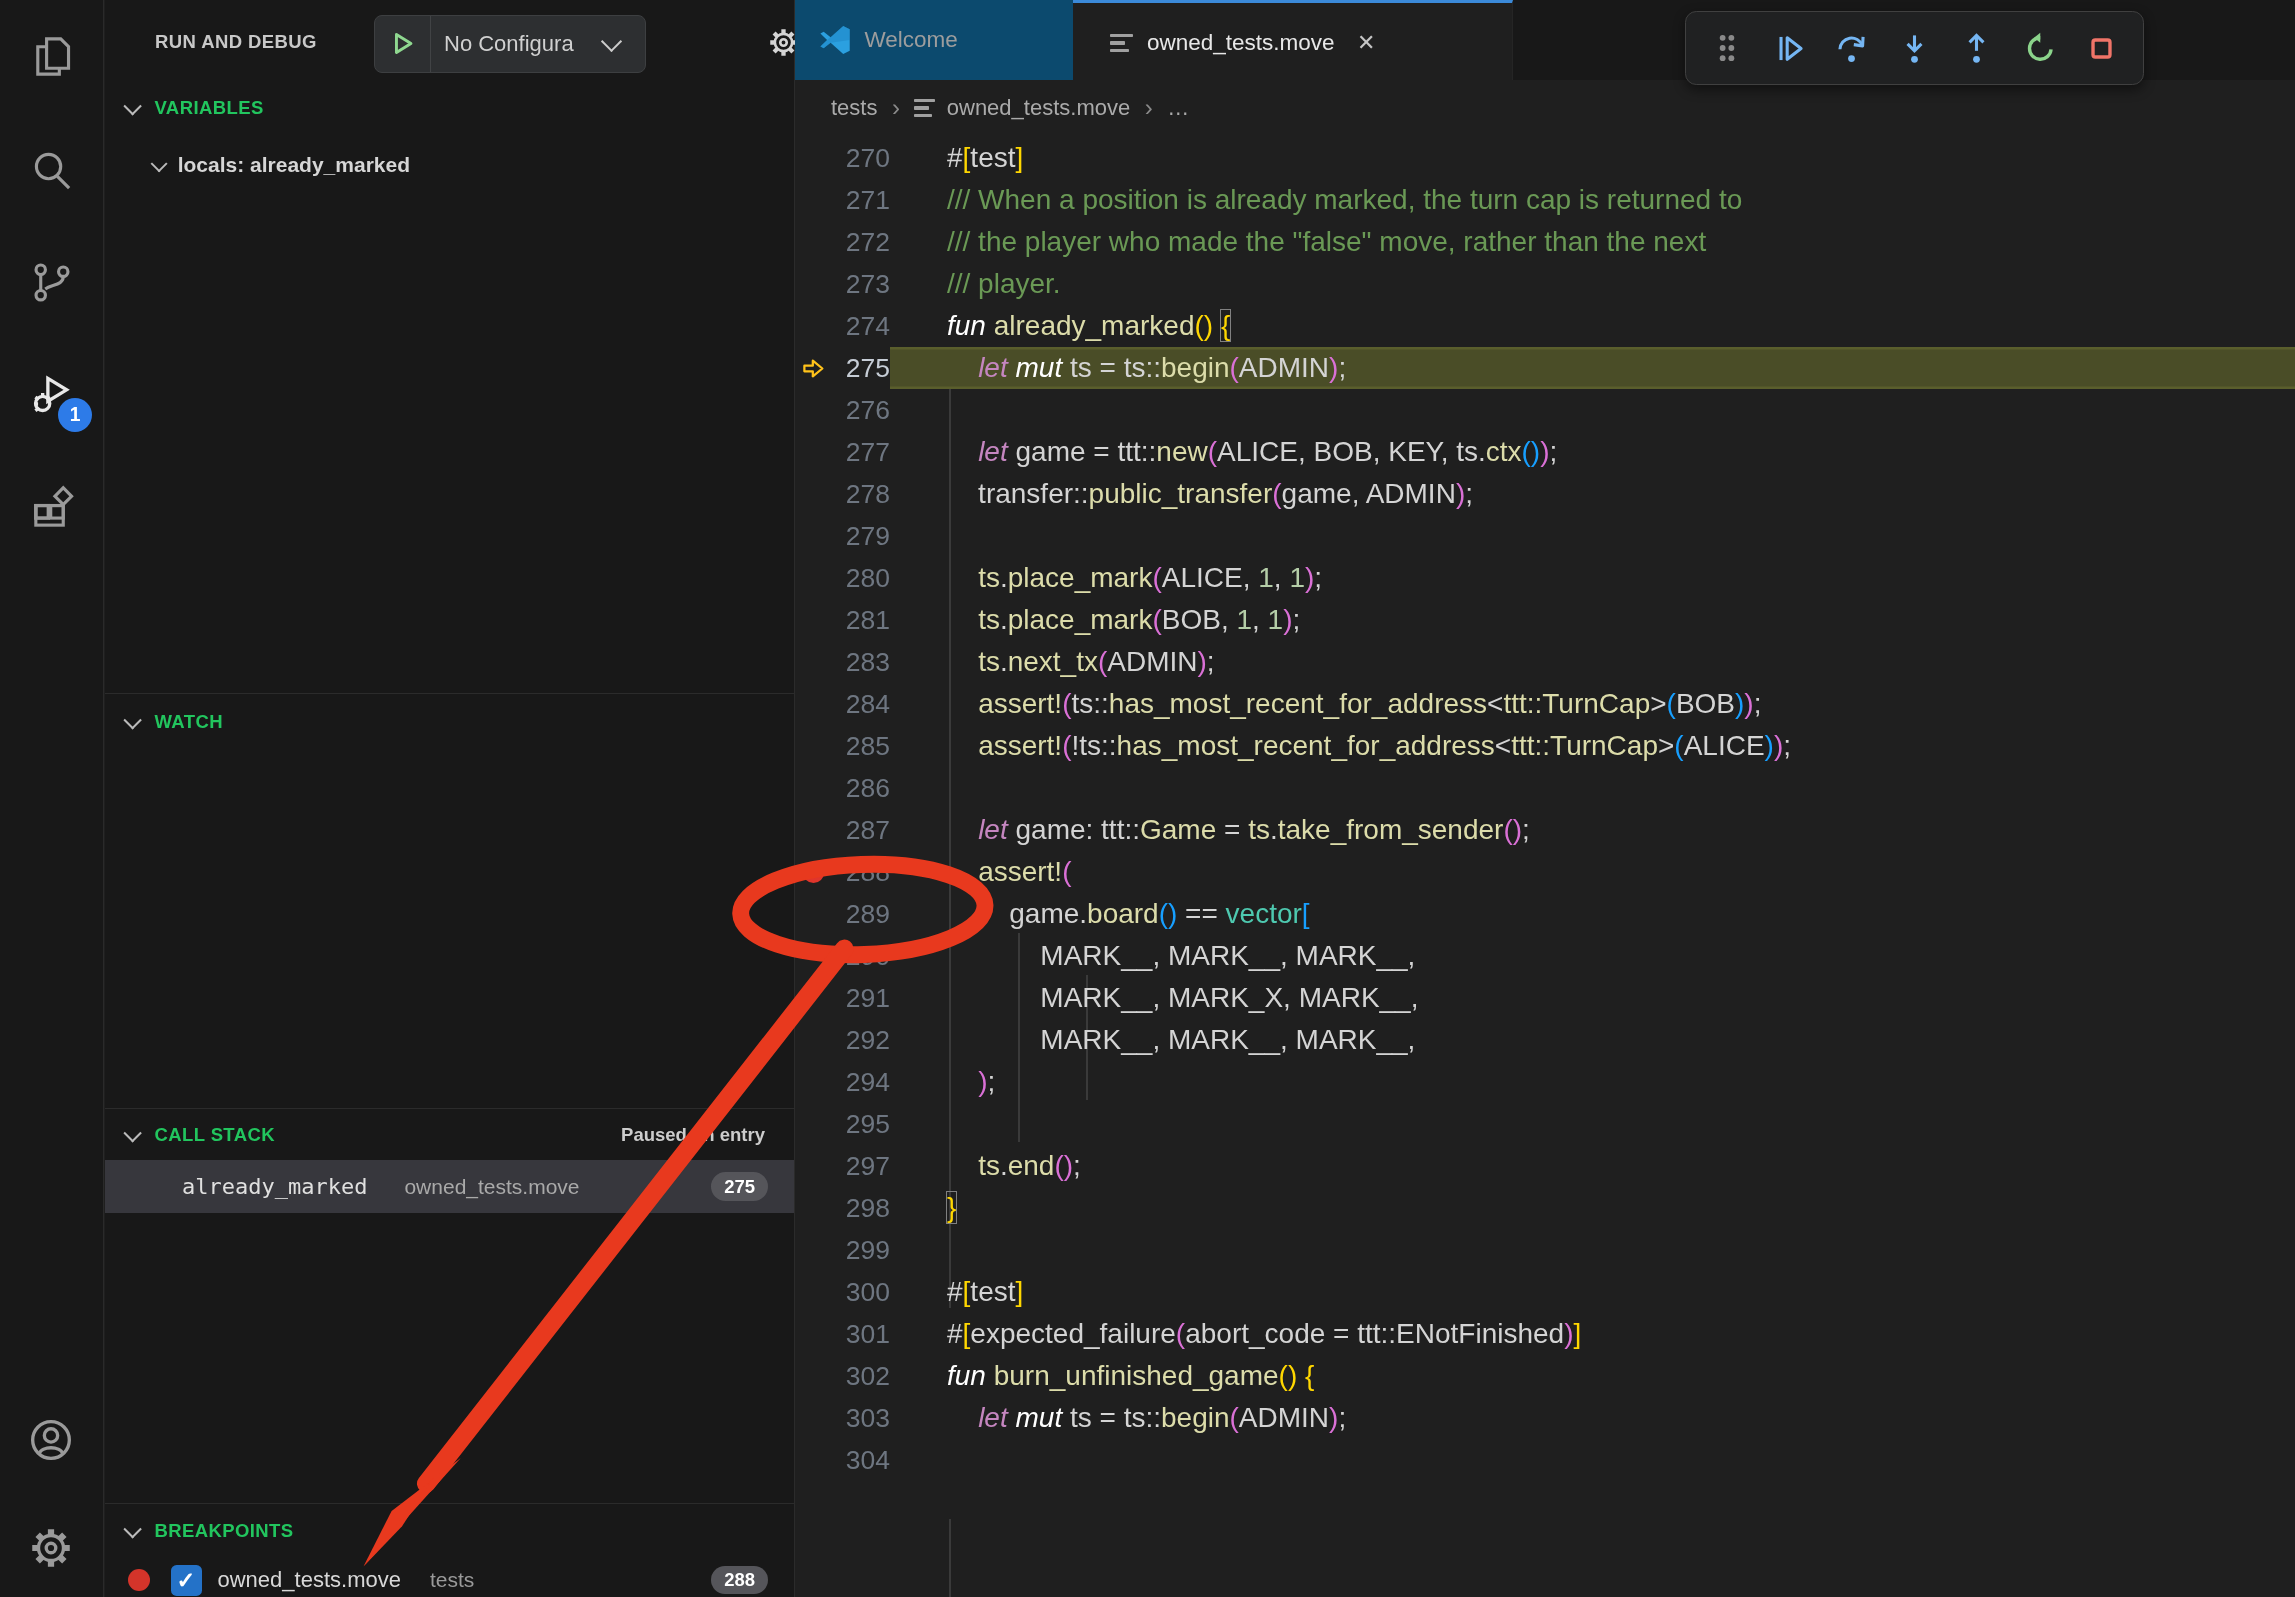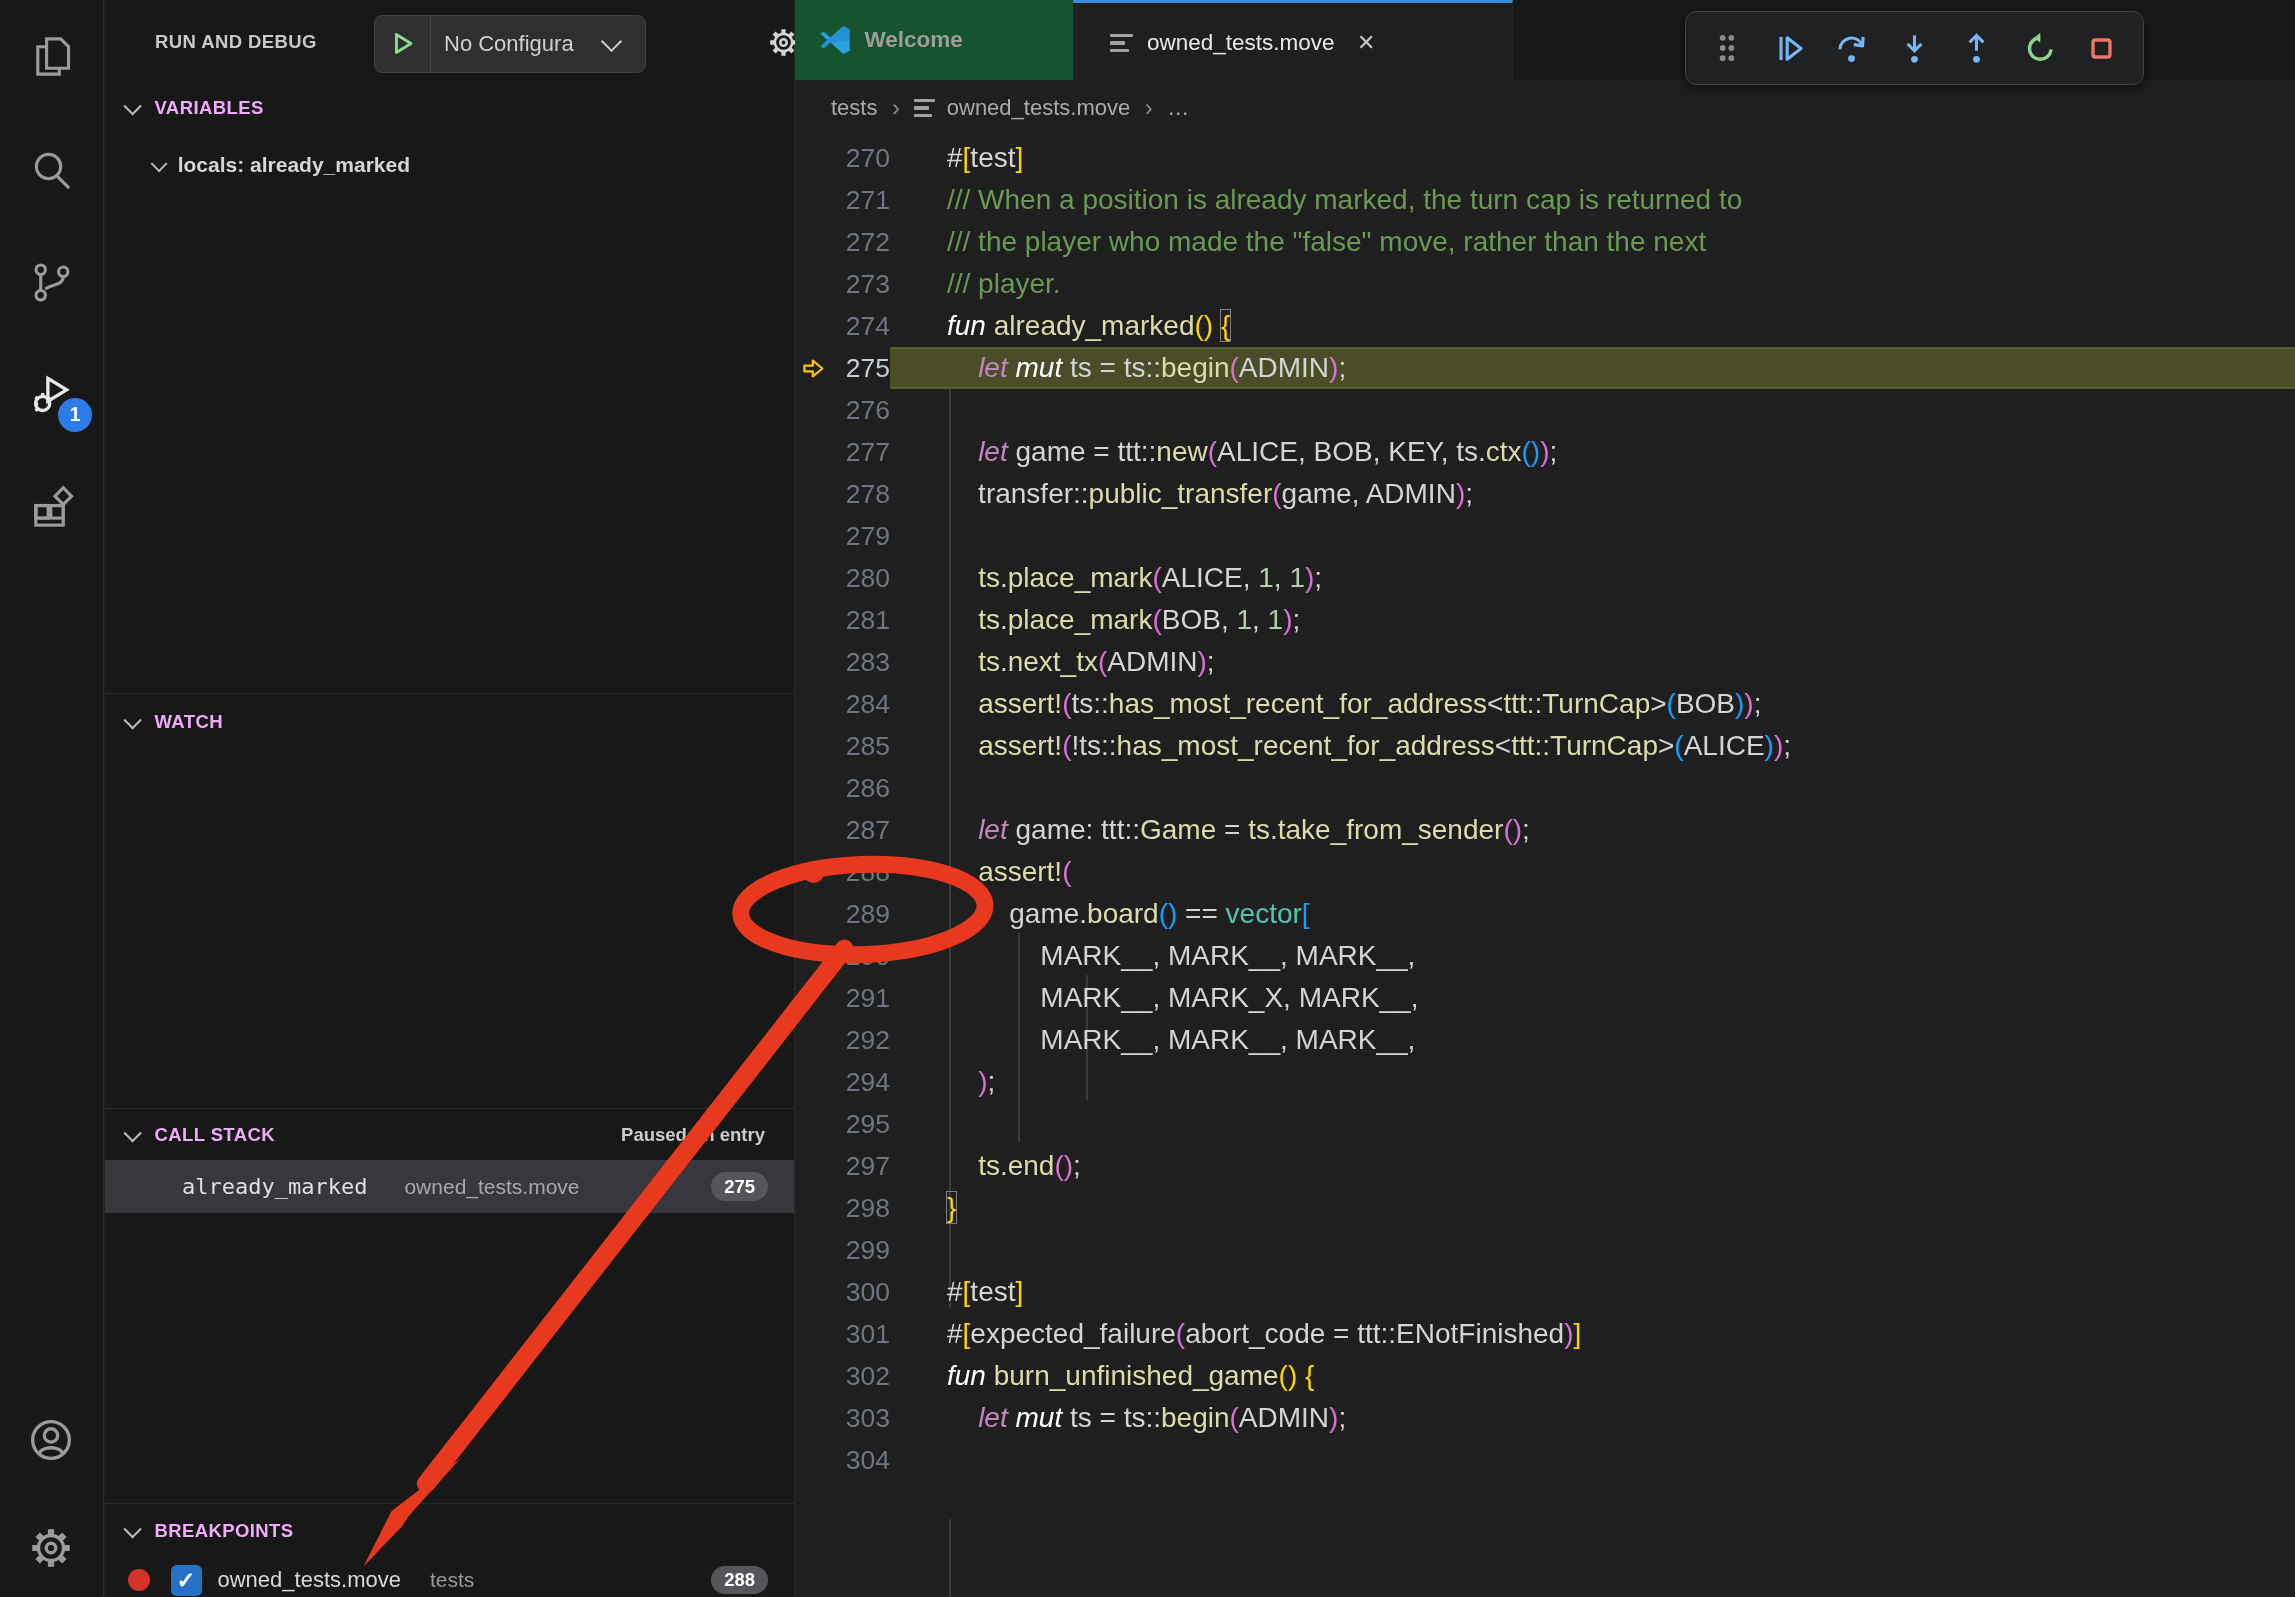--- a/index.html
+++ b/index.html
@@ -24,21 +24,21 @@
   .cfg-play{width:55px;height:100%;display:flex;align-items:center;justify-content:center;border-right:0.8px solid #414345;}
   .cfg-label{flex:1;padding-left:13px;font-size:22px;color:#d0d0d0;white-space:nowrap;overflow:hidden;max-width:158px;}
   .chev{display:inline-block;width:13px;height:13px;border-left:2.4px solid #cccccc;border-bottom:2.4px solid #cccccc;
         transform:rotate(-45deg);}
   .cfg-chev{margin:0 11.3px 4.8px 1.6px;}
   .gear-btn{position:absolute;top:24px;display:flex;}
   .ellipsis{position:absolute;top:14.5px;font-size:32px;color:#d8d8d8;letter-spacing:1.6px;}
 
   .section-head{position:absolute;left:0;width:100%;display:flex;align-items:center;border-top:1.6px solid #2b2b2b;}
   .section-head .chev{width:10.5px;height:10.5px;border-width:2px;border-color:#bbbbbb;margin:0 16px 3.2px 21px;}
-  .section-label{font-size:18.5px;font-weight:700;letter-spacing:0.4px;color:#f0abfc;}
+  .section-label{font-size:18.5px;font-weight:700;letter-spacing:0.4px;color:#22c55e;}
   .sec-right{margin-left:auto;margin-right:29px;font-size:18.5px;font-weight:700;color:#cccccc;}
 
   .tree-row{position:absolute;left:0;width:100%;display:flex;align-items:center;}
   .tree-row .chev{width:9.7px;height:9.7px;border-width:2px;border-color:#bbbbbb;margin:0 13px 3.2px 48px;}
   .tree-label{font-size:21px;font-weight:600;color:#d6d6d6;}
 
   .stack-row{background:#37373d;}
   .mono{font-family:"DejaVu Sans Mono",monospace;}
   .stack-fn{font-size:22px;color:#e0e0e0;margin-left:77px;}
   .stack-file{font-size:21px;color:#a9a9a9;margin-left:37px;}
@@ -48,21 +48,21 @@
   .bp-dot{width:22px;height:22px;border-radius:50%;background:#d4342a;margin-left:22.5px;flex:none;}
   .bp-check{width:31px;height:31px;border-radius:5.6px;background:#2472c8;margin-left:21px;flex:none;
             display:flex;align-items:center;justify-content:center;color:#fff;font-size:22.5px;font-weight:700;}
   .bp-file{font-size:22px;color:#d8d8d8;margin-left:16px;}
   .bp-path{font-size:21px;color:#9a9a9a;margin-left:29px;}
 
   
   #editor{left:795px;top:0;width:1500px;height:1597px;background:#1f1f1f;}
   #tabbar{position:absolute;left:0;top:0;width:100%;height:80px;background:#181818;border-bottom:0.8px solid #252525;}
   .tab{position:absolute;top:0;height:80px;display:flex;align-items:center;}
-  .tab.inactive{background:#14532d;border-right:1.6px solid #252525;font-weight:bold;}
+  .tab.inactive{background:#0c4a6e;border-right:1.6px solid #252525;}
   .tab.active{background:#1f1f1f;border-top:3.2px solid #3b8ad9;border-right:1.6px solid #252525;}
   .tab-label{font-size:22.5px;}
   .tab.inactive .tab-label{color:#9d9d9d;}
   .tab.active .tab-label{color:#e8e8e8;}
   .tab-close{margin-left:22.5px;font-size:22px;color:#c5c5c5;}
   .move-icon{display:inline-flex;flex-direction:column;gap:4px;margin-right:14.5px;}
   .move-icon i{display:block;height:3.2px;background:#a0a0a0;border-radius:0.8px;}
 
   #breadcrumb{position:absolute;left:0;top:80px;width:100%;height:56px;display:flex;align-items:center;
               background:#1f1f1f;font-size:22px;color:#aaaaaa;}

